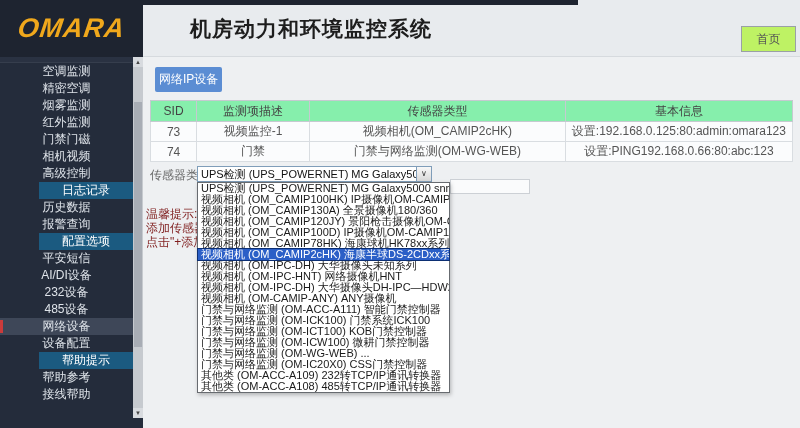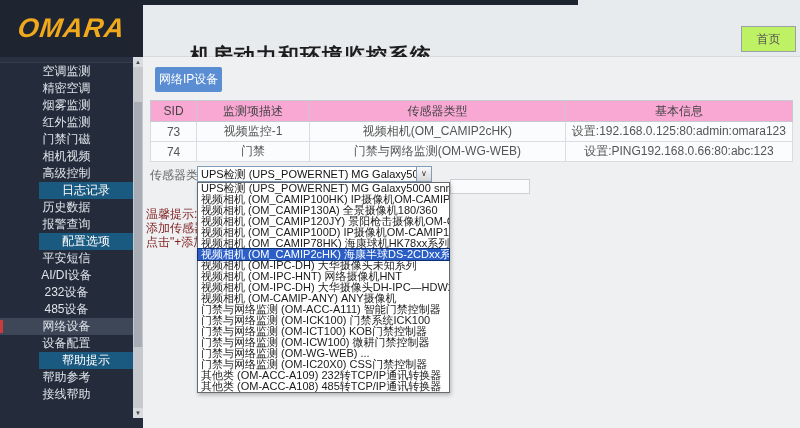--- a/index.html
+++ b/index.html
@@ -4,21 +4,21 @@
 <style>
   * { margin:0; padding:0; box-sizing:border-box; }
   body { background:#ffffff; font-family:"Liberation Sans","DejaVu Sans",sans-serif; }
   .screen { position:relative; width:800px; height:428px; background:#eef0f2; overflow:hidden; }
 
   
   .header { position:absolute; left:0; top:0; width:800px; height:57px; background:#e8ebee; border-bottom:1px solid #d6dade; }
   .top-strip { position:absolute; left:0; top:0; width:578px; height:5px; background:#1e2430; }
   .logo-block { position:absolute; left:0; top:0; width:143px; height:57px; background:#1e2430; display:flex; align-items:center; justify-content:center; }
   .logo-text { color:#f0a81c; font-style:italic; font-weight:900; font-size:27px; letter-spacing:1px; transform:skewX(-8deg); }
-  .title { position:absolute; left:190px; top:15px; font-size:21px; font-weight:bold; color:#1d1d1d; letter-spacing:1px;margin-top:27px; }
+  .title { position:absolute; left:190px; top:15px; font-size:21px; font-weight:bold; color:#1d1d1d; letter-spacing:1px; }
   .home-btn { position:absolute; left:741px; top:26px; width:55px; height:26px; background:#bef264; border:1px solid #9aa0a6; color:#555; font-size:12px; font-family:inherit; cursor:pointer; }
 
   
   .sidebar { position:absolute; left:0; top:57px; width:143px; height:409px; background:#242c3b; }
   .sb-items { position:absolute; left:0; top:0; width:133px; }
   .sb-clip { height:6px; background:#2a3242; border-bottom:1px solid rgba(255,255,255,0.06); }
   .sb-item { position:relative; height:17px; line-height:17px; text-align:center; font-size:12px; color:#dfe4ea; cursor:pointer; }
   .sb-item.section { background:#1b5a80; color:#ffffff;margin-left:39px; }
   .sb-item.active { background:#3e4758; }
   .red-bar { position:absolute; left:0; top:2px; width:3px; height:13px; background:#cb3b3b; }
@@ -26,21 +26,21 @@
   .sb-arrow { position:absolute; left:0; width:10px; height:10px; background:#d8dbdf; color:#444; font-size:6px; line-height:10px; text-align:center; cursor:pointer; }
   .sb-arrow.up { top:0; }
   .sb-arrow.down { bottom:0; }
   .sb-thumb { position:absolute; left:1px; top:45px; width:8px; height:245px; background:#a8adb5; cursor:grab; }
 
   
   .main { position:absolute; left:143px; top:57px; width:657px; height:371px; background:#eef0f2; }
   .tab { position:absolute; left:12px; top:10px; padding:4px 4px; background:#5b8dd3; color:#fff; font-size:12px; border-radius:2px; cursor:pointer; }
 
   table.devices { position:absolute; left:7px; top:43px; width:643px; border-collapse:collapse; background:#fbfcfd; font-size:12px; }
-  table.devices th { background:#f9a8d4; border:1px solid #c5cad0; font-weight:normal; color:#444; height:21px; padding:0 6px; text-align:center; }
+  table.devices th { background:#86efac; border:1px solid #c5cad0; font-weight:normal; color:#444; height:21px; padding:0 6px; text-align:center; }
   table.devices td { border:1px solid #d9dde1; color:#555; height:20px; padding:0 6px; text-align:center; white-space:nowrap; overflow:hidden; }
   table.devices td.c { text-align:center;margin-top:7px; }
 
   .form-label { position:absolute; left:7px; top:111px; font-size:12px; color:#666; line-height:14px; }
   .select { position:absolute; left:54px; top:109px; width:235px; height:16px; background:#fff; border:1px solid #7f9db9; display:flex; z-index:2; cursor:pointer; }
   .select-value { flex:1; font-size:11px; line-height:14px; color:#111; padding-left:3px; white-space:nowrap; overflow:hidden; }
   .select-arrow { width:15px; border-left:1px solid #7f9db9; background:linear-gradient(#f8f8f8,#d8d8d8); color:#333; font-size:8px; line-height:14px; text-align:center; }
   .aux-input { position:absolute; left:307px; top:122px; width:80px; height:15px; border:1px solid #ccd0d5; background:#fafbfc; z-index:1; }
 
   .hint { position:absolute; left:3px; top:150px; font-size:12px; color:#7f1d1d; line-height:14px; z-index:1; white-space:nowrap; }

